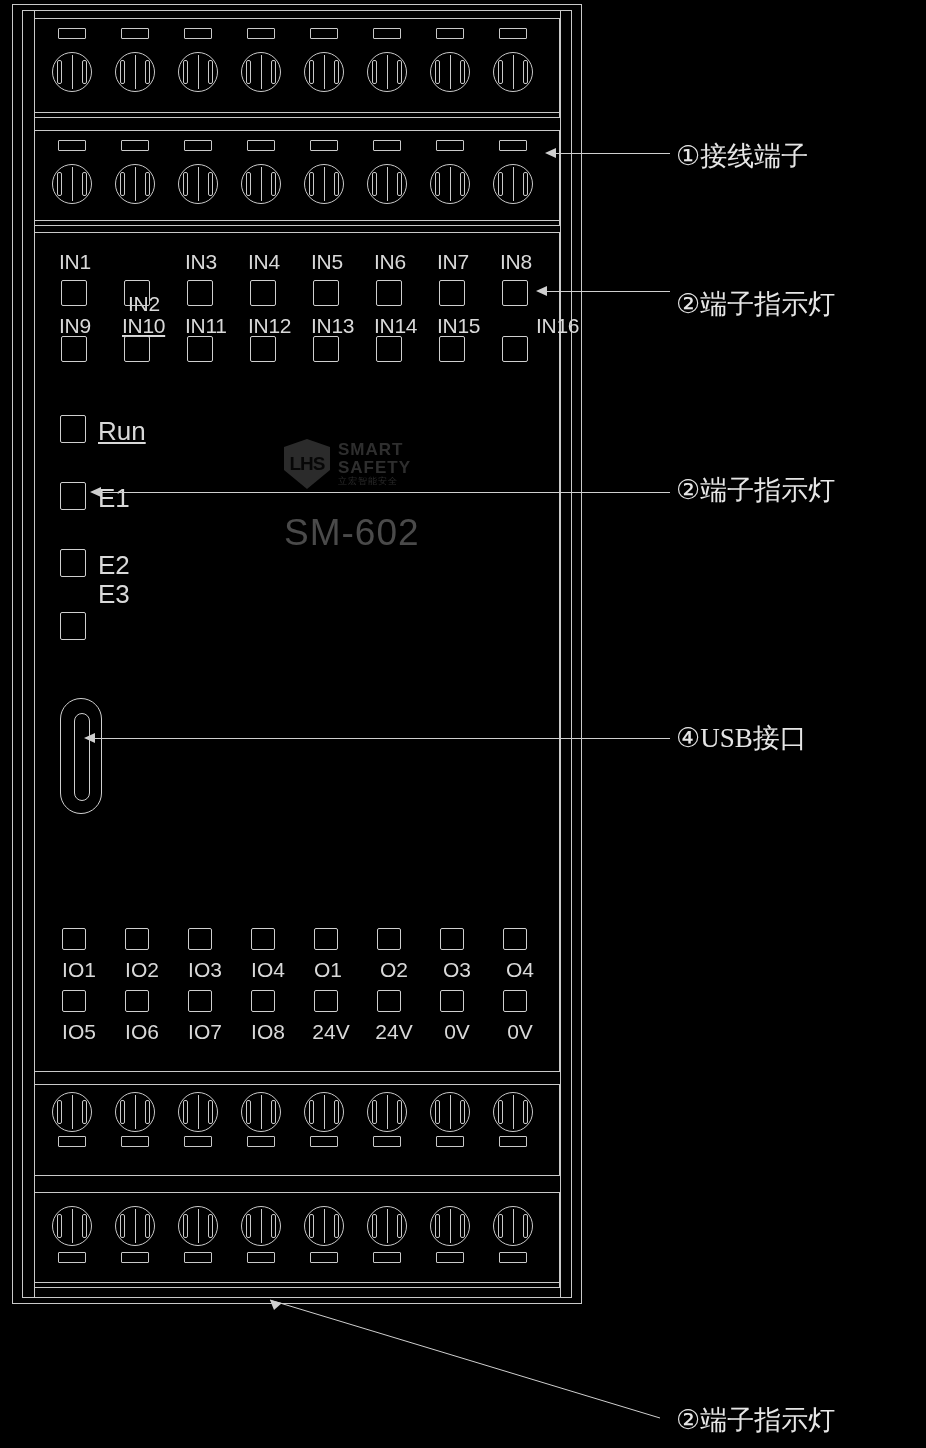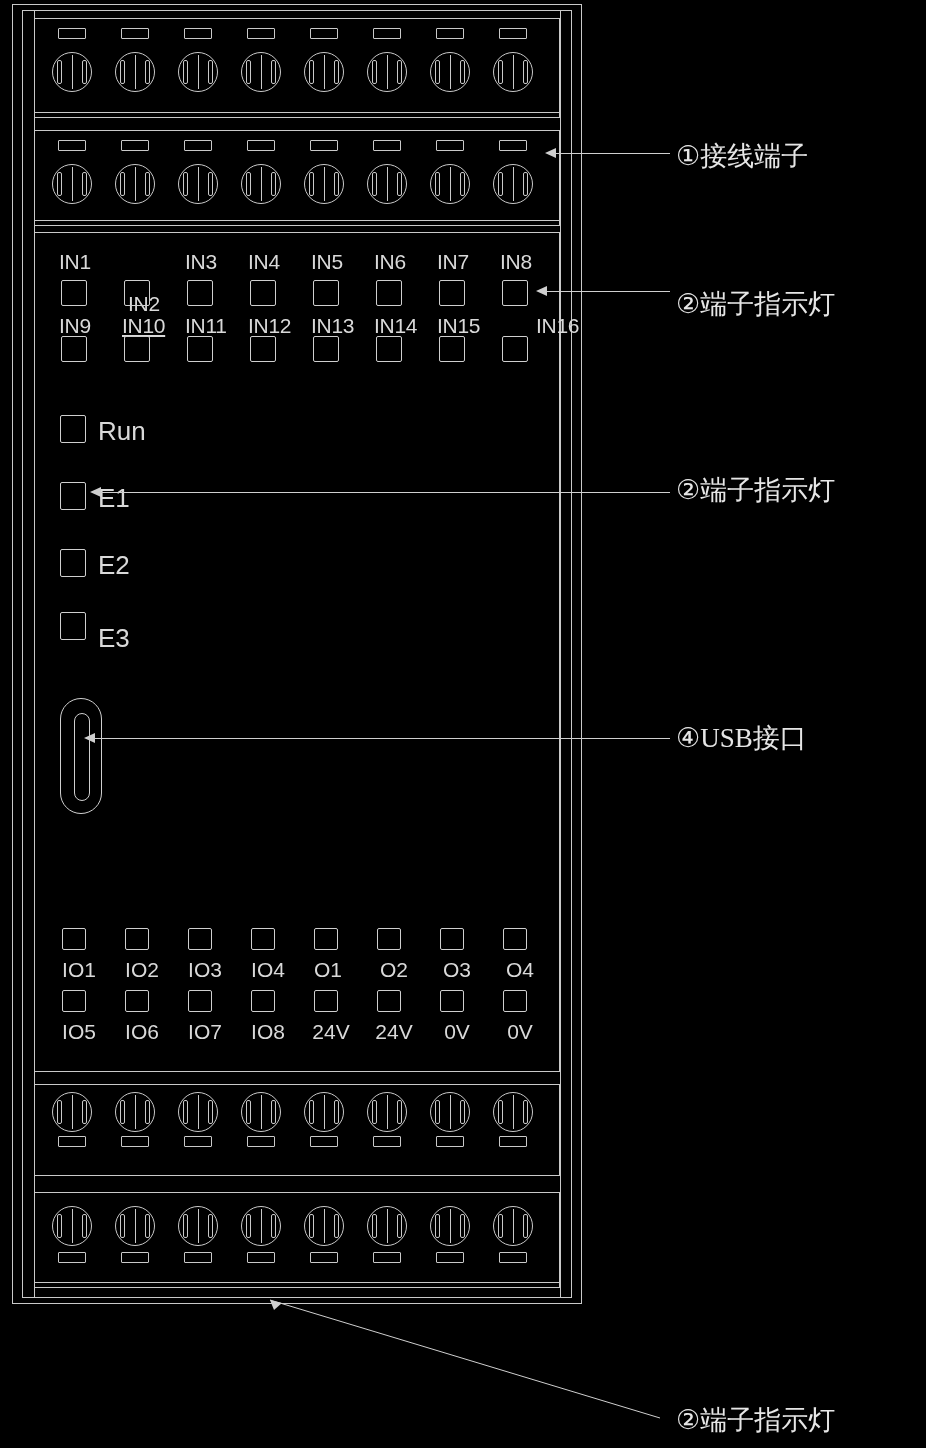--- a/index.html
+++ b/index.html
@@ -424,27 +424,27 @@
       <div class="lbl" style="left: 362px; top: 310px;">IN14</div>
       <div class="led" style="left: 364px; top: 332px;"></div>
       <div class="lbl" style="left: 425px; top: 310px;">IN15</div>
       <div class="led" style="left: 427px; top: 332px;"></div>
       <div class="lbl" style="left: 492px; top: 310px; margin-left: 32px;">IN16</div>
       <div class="led" style="left: 490px; top: 332px;"></div>
     </div>
 
   <div id="status-leds">
       <div class="led" style="left: 48px; top: 411px; width: 26px; height: 28px;"></div>
-      <div class="statuslbl" style="left: 86px; top: 412px;">Run</div>
+      <div class="statuslbl" style="left: 86px; top: 412px; text-decoration: underline;">Run</div>
       <div class="led" style="left: 48px; top: 478px; width: 26px; height: 28px;"></div>
       <div class="statuslbl" style="left: 86px; top: 479px;">E1</div>
       <div class="led" style="left: 48px; top: 545px; width: 26px; height: 28px;"></div>
       <div class="statuslbl" style="left: 86px; top: 546px;">E2</div>
       <div class="led" style="left: 48px; top: 608px; width: 26px; height: 28px;"></div>
-      <div class="statuslbl" style="left: 86px; top: 619px;">E3</div>
+      <div class="statuslbl" style="left: 86px; top: 575px;">E3</div>
     </div>
 
   <div id="usb-outer">
     <div id="usb-inner"></div>
   </div>
 
   <div id="io-leds">
       <div class="ledsm" style="left: 50px; top: 924px;"></div>
       <div class="iolbl" style="left: 47px; top: 954px; width: 40px;">IO1</div>
       <div class="ledsm" style="left: 113px; top: 924px;"></div>
@@ -472,21 +472,30 @@
       <div class="ledsm" style="left: 302px; top: 986px;"></div>
       <div class="iolbl" style="left: 299px; top: 1016px; width: 40px;">24V</div>
       <div class="ledsm" style="left: 365px; top: 986px;"></div>
       <div class="iolbl" style="left: 362px; top: 1016px; width: 40px;">24V</div>
       <div class="ledsm" style="left: 428px; top: 986px;"></div>
       <div class="iolbl" style="left: 425px; top: 1016px; width: 40px;">0V</div>
       <div class="ledsm" style="left: 491px; top: 986px;"></div>
       <div class="iolbl" style="left: 488px; top: 1016px; width: 40px;">0V</div>
     </div>
 
-
+  <div id="watermark">
+    <div id="wm-shield">LHS</div>
+    <div id="wm-txt">
+      <div class="l1">SMART</div>
+      <div class="l2">SAFETY</div>
+      <div class="l3">立宏智能安全</div>
+    </div>
+  </div>
+
+  <div id="model-name">SM-602</div>
 </div>
 
 <div id="callouts-layer">
 
   <div class="calloutline" style="left:552px; top:153px; width:118px;"></div>
   <div class="arrowhead" style="left:545px; top:148px;"></div>
   <div class="callout-text" style="left:676px; top:138px;">①接线端子</div>
 
   <div class="calloutline" style="left:545px; top:291px; width:125px;"></div>
   <div class="arrowhead" style="left:536px; top:286px;"></div>

